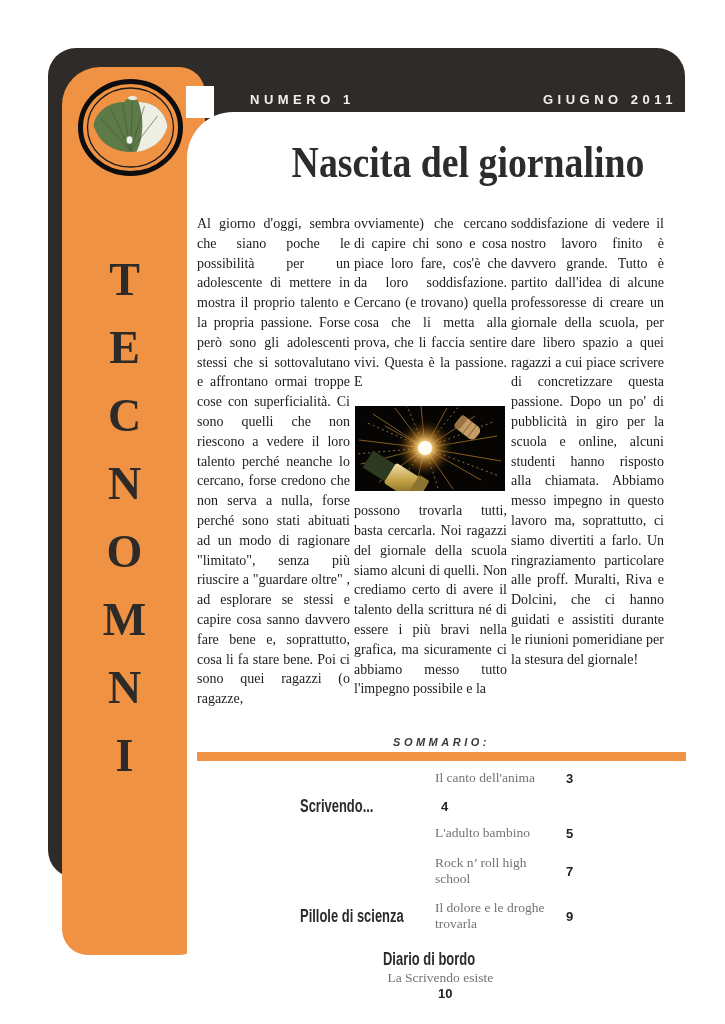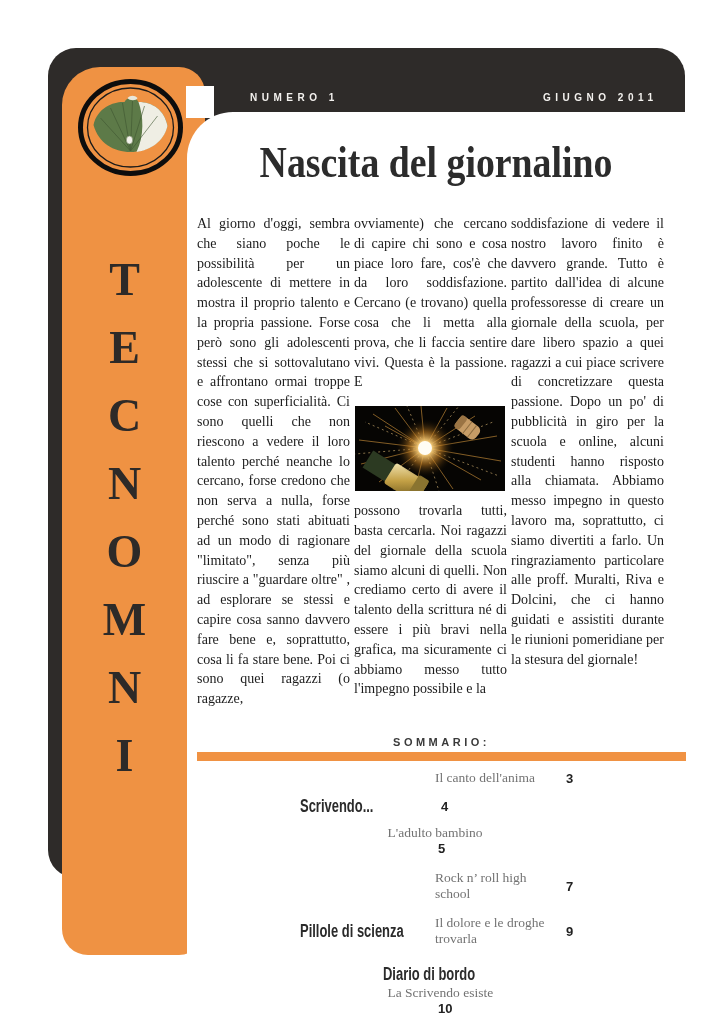--- a/index.html
+++ b/index.html
@@ -9,56 +9,56 @@
 
   
   .backdrop{left:48px;top:48px;width:637px;height:830px;background:#2e2b29;border-radius:28px;}
   .sidebar{left:62px;top:67px;width:143px;height:888px;background:#ef9243;
            border-radius:38px 26px 26px 26px;}
   .notch{left:186px;top:86px;width:28px;height:32px;background:#ffffff;}
   .panel{left:187px;top:112px;width:538px;height:912px;background:#ffffff;
          border-top-left-radius:46px;}
 
   
-  .issue-label,.date-label{top:92px;color:#f3f1ee;font-size:10px;font-weight:bold;
+  .issue-label,.date-label{top:92px;color:#f3f1ee;font-size:13px;font-weight:bold;
       letter-spacing:4.5px;white-space:nowrap;}
   .issue-label{left:250px;}
   .date-label{left:543px;}
 
   
   .logo{left:77px;top:78px;width:107px;height:99px;}
 
   
   .vletters{left:62px;top:246px;width:125px;text-align:center;}
   .vletters .vl{height:68px;line-height:68px;font-family:"Liberation Serif",serif;
       font-weight:bold;font-size:46px;color:#2d2a28;}
 
   
-  .title-wrap{left:187px;top:136px;width:498px;text-align:center;}
+  .title-wrap{left:187px;top:136px;width:498px;text-align:center;padding-left:32px;}
   .title-wrap span{display:inline-block;font-family:"Liberation Serif",serif;
       font-weight:bold;font-size:45px;color:#2c2c2c;transform:scaleX(0.84);
       transform-origin:center;white-space:nowrap;letter-spacing:0;}
 
   
   .columns{left:197px;top:214px;width:489px;display:flex;gap:4px;}
   .col{width:153px;font-family:"Liberation Serif",serif;font-size:14px;
       line-height:19.8px;text-align:justify;color:#1b1b1b;}
   .col p{margin:0;}
   .photo{width:150px;height:85px;margin:14px 0 10px 1px;display:block;}
 
   
   .sommario-label{left:197px;top:736px;width:489px;text-align:center;font-size:11px;
-      font-weight:bold;letter-spacing:3.5px;color:#3a3a3a;}
+      font-weight:bold;letter-spacing:3.5px;color:#3a3a3a;font-style:italic;}
   .sommario-bar{left:197px;top:752px;width:489px;height:9px;background:#f09243;}
 
   .toc{left:300px;top:770px;width:300px;}
   .toc-row{display:flex;align-items:center;}
   .toc-row:nth-child(1){margin-bottom:10px;}
   .toc-row:nth-child(2){margin-bottom:8px;}
-  .toc-row:nth-child(3){margin-bottom:14px;flex-direction:column;}
+  .toc-row:nth-child(3){margin-bottom:14px;}
   .toc-row:nth-child(4){margin-bottom:13px;}
   .toc-row:nth-child(5){margin-bottom:17px;}
   .toc-row:nth-child(6){margin-bottom:9px;flex-direction:column;}
   .toc-cat{width:135px;flex:none;font-size:18px;font-weight:bold;color:#2b2b2b;
       transform:scaleX(0.72);transform-origin:left center;white-space:nowrap;}
   .toc-title{width:125px;flex:none;font-family:"Liberation Serif",serif;
       font-size:13.5px;line-height:16px;color:#737373;white-space:pre-line;}
   .toc-page{width:30px;flex:none;margin-left:6px;font-size:13px;font-weight:bold;color:#222;}
 </style>
 </head>

